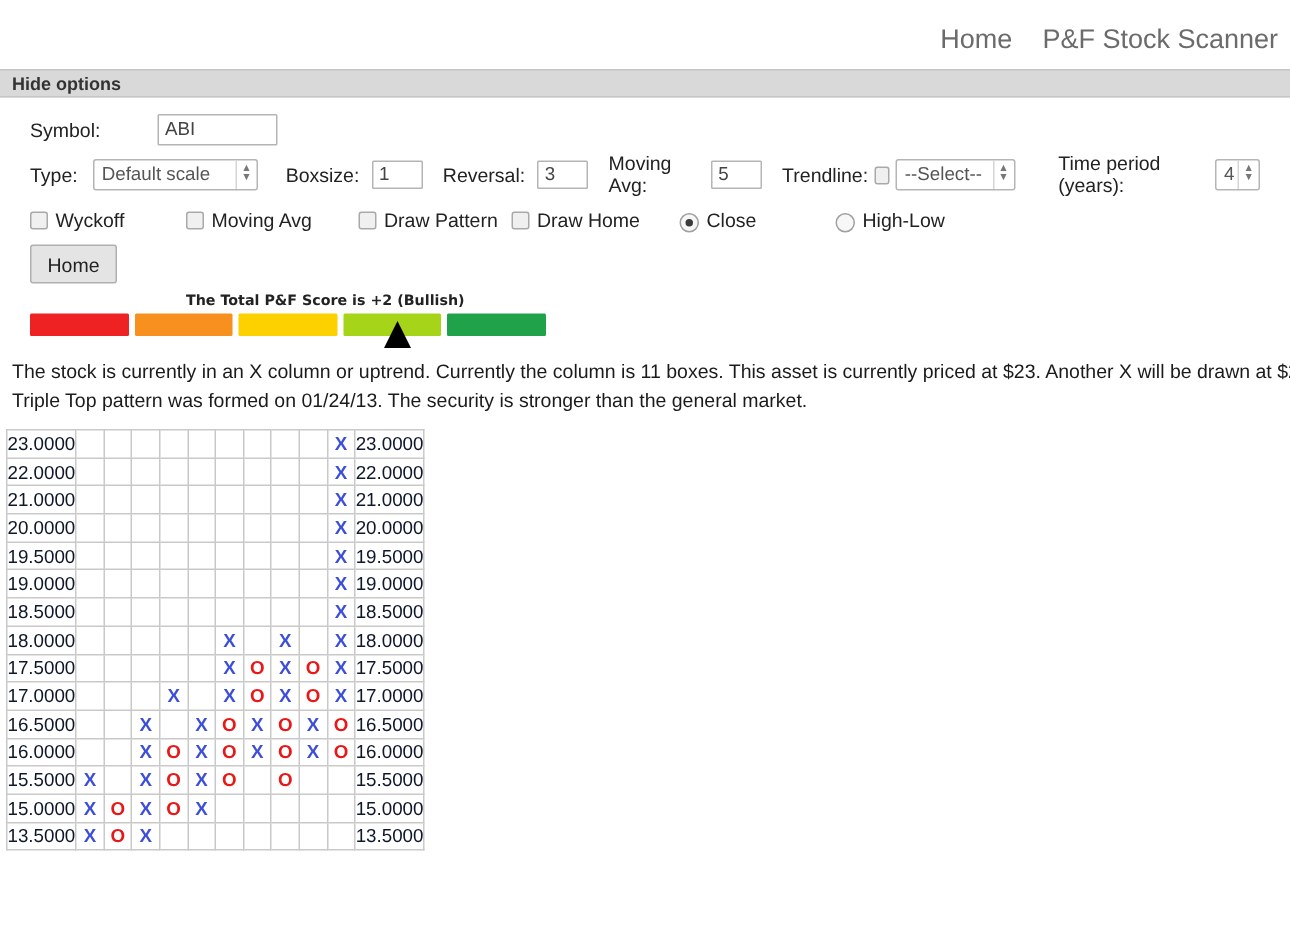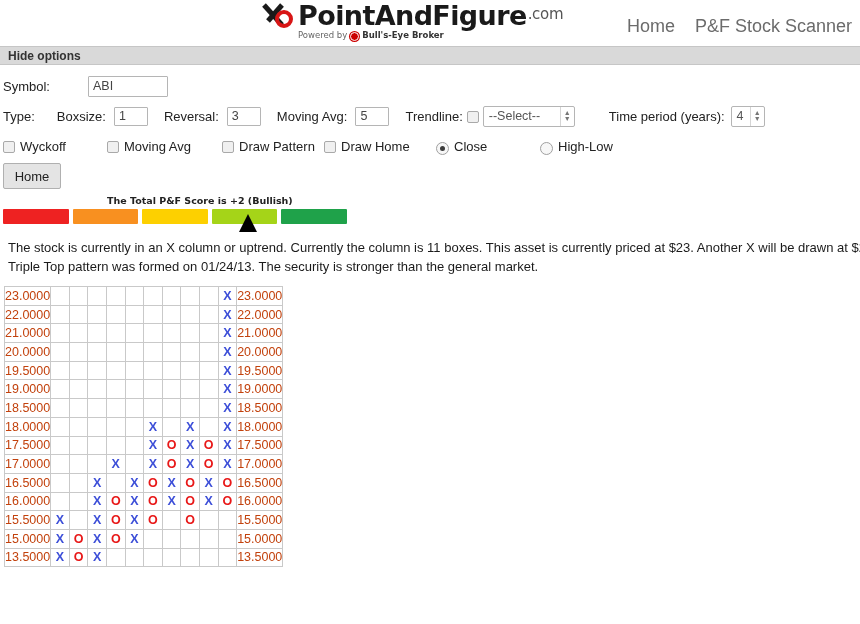--- a/index.html
+++ b/index.html
@@ -62,21 +62,21 @@
 
   
   .optbar {
     height: 19px; background: #d9d9d9;
     border-top: 1px solid #c6c6c6; border-bottom: 1px solid #c6c6c6;
     display: flex; align-items: center;
     padding-left: 8px;
     font-weight: bold; font-size: 12px; color: #333333;
   }
 
-  .formarea { padding: 0 3px; }
+  .formarea { padding: 0 20px; }
   .frow { display: flex; align-items: center; height: 30px; }
   .frow.r1 { margin-top: 6px; }
   .lbl { font-size: 13px; color: #222222; }
 
   input.txt {
     border: 1px solid #b5b5b5; background: #ffffff;
     height: 19px; font-size: 12.5px; color: #444444;
     padding: 0 4px; font-family: "Liberation Sans", sans-serif;
     border-radius: 1px;
   }
@@ -159,69 +159,55 @@
   table.pnf { border-collapse: collapse; table-layout: fixed; }
   table.pnf td {
     border: 1px solid #c9c9c9;
     height: 18.7px;
     font-size: 12.5px;
     font-family: "Liberation Sans", sans-serif;
     text-align: center;
     vertical-align: middle;
     padding: 0;
   }
-  td.price { width: 46px; color: #c2410c; text-align: left; padding-left: 4px; }
+  td.price { width: 46px; color: #0f172a; text-align: left; padding-left: 4px; }
   td.cell  { width: 18.6px; font-weight: bold; font-size: 13px; }
   td.x { color: #3d4fd8; }
   td.o { color: #e81818; }
 </style>
 </head>
 <body>
 
 <div id="page">
 
   <div class="header">
-    <div class="logo-wrap">
-      <div class="logo-main">
-        <span class="logo-x">
-          <svg width="34" height="26" viewBox="0 0 34 26">
-            <path d="M2 2 L20 22" stroke="#1a1a1a" stroke-width="5" fill="none"></path>
-            <path d="M20 2 L6 18" stroke="#1a1a1a" stroke-width="5" fill="none"></path>
-            <circle cx="22" cy="16" r="7" fill="none" stroke="#d81616" stroke-width="4"></circle>
-          </svg>
-        </span>
-        <span class="logo-text">PointAndFigure</span>
-        <span class="logo-dotcom">.com</span>
-      </div>
-      <div class="logo-sub">
-        <span>Powered by</span>
-        <span class="bullet"></span>
-        <b>Bull's-Eye Broker</b>
-      </div>
-    </div>
 
     <div class="topnav">
       <a href="#">Home</a>
       <a href="#">P&amp;F Stock Scanner</a>
     </div>
   </div>
 
   <div class="optbar">
     <span>Hide options</span>
   </div>
 
   <div class="formarea">
 
     <div class="frow r1">
       <span class="lbl">Symbol:</span>
       <input class="txt" id="symbol-input" type="text" value="ABI" style="">
     </div>
 
     <div class="frow">
       <span class="lbl">Type:</span>
+      <span class="selwrap" id="type-select">
+        <span>Default scale</span>
+        <span class="spin">▲<br>▼</span>
+      </span>
 
       <span class="gap"></span>
       <span class="lbl">Boxsize:</span>
       <input class="txt" id="boxsize-input" type="text" value="1" style="">
 
       <span class="gap-sm"></span>
       <span class="lbl">Reversal:</span>
       <input class="txt" id="reversal-input" type="text" value="3" style="">
 
       <span class="gap-sm"></span>

